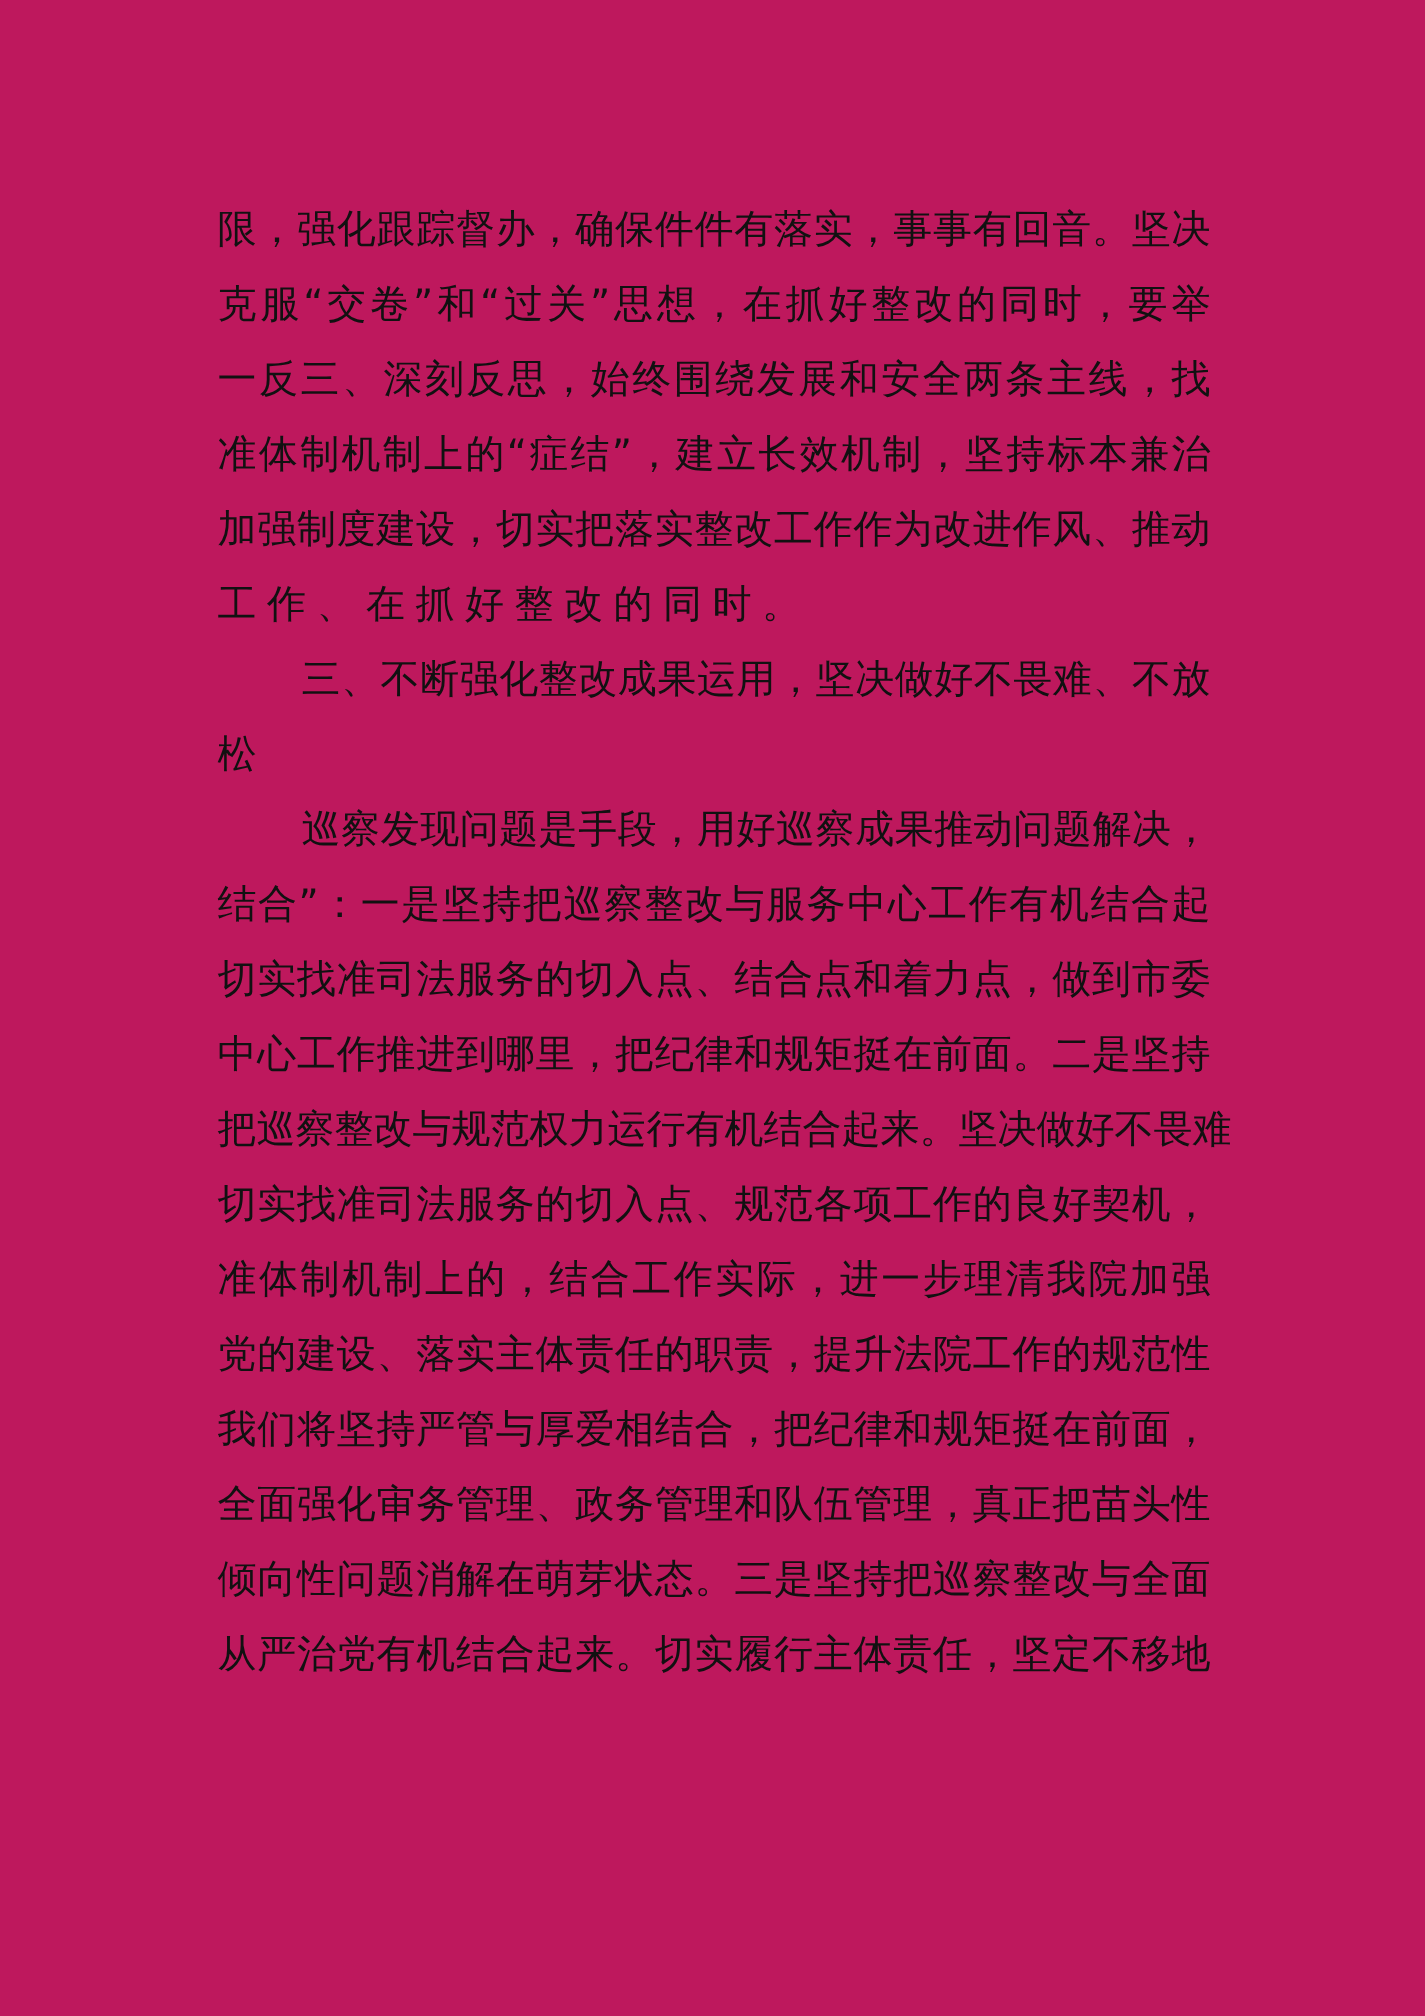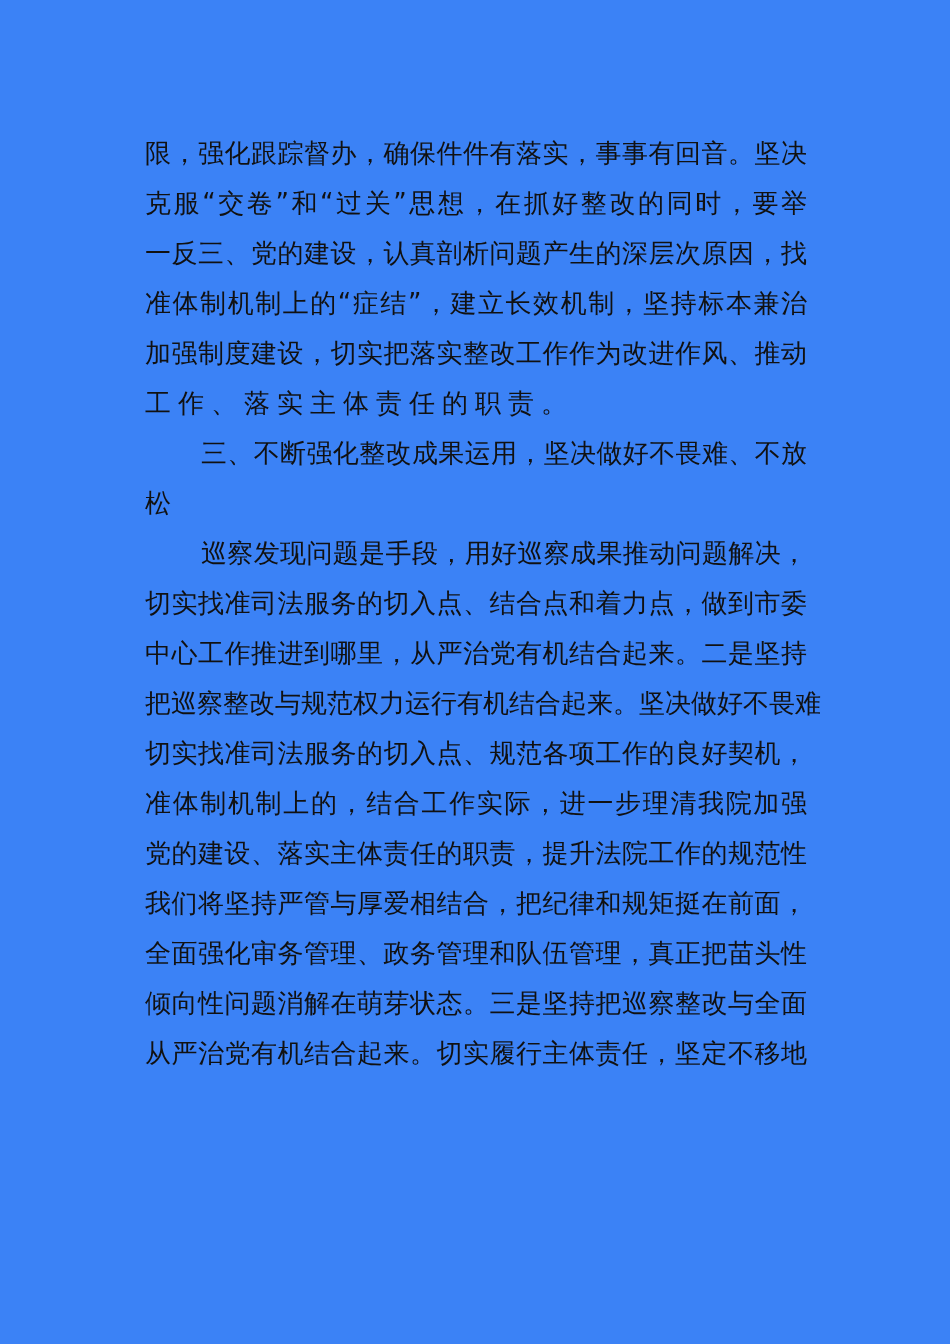--- a/index.html
+++ b/index.html
@@ -14,21 +14,21 @@
       overflow: hidden;
       font-family: "DejaVu Sans", "Liberation Sans", sans-serif;
       color: #111111;
     }
     .page {
       position: absolute;
       left: 0;
       top: 0;
       width: 950px;
       height: 1344px;
-      background: #3b82f6;
+      background: #be185d;
     }
     .text-block {
       position: absolute;
       left: 145px;
       top: 128px;
       width: 662px;
     }
     .line {
       display: block;
       height: 50px;
@@ -50,35 +50,36 @@
   </style>
 </head>
 <body>
 
 <div class="page">
   <div class="text-block">
 
     <div>
       <span class="line">限，强化跟踪督办，确保件件有落实，事事有回音。坚决</span>
       <span class="line">克服“交卷”和“过关”思想，在抓好整改的同时，要举</span>
-      <span class="line">一反三、党的建设，认真剖析问题产生的深层次原因，找</span>
+      <span class="line">一反三、深刻反思，始终围绕发展和安全两条主线，找</span>
       <span class="line">准体制机制上的“症结”，建立长效机制，坚持标本兼治</span>
       <span class="line">加强制度建设，切实把落实整改工作作为改进作风、推动</span>
-      <span class="line last">工作、落实主体责任的职责。</span>
+      <span class="line last">工作、在抓好整改的同时。</span>
     </div>
 
     <div>
       <span class="line indent">三、不断强化整改成果运用，坚决做好不畏难、不放</span>
       <span class="line last">松</span>
     </div>
 
     <div>
       <span class="line indent">巡察发现问题是手段，用好巡察成果推动问题解决，</span>
+      <span class="line">结合”：一是坚持把巡察整改与服务中心工作有机结合起</span>
       <span class="line">切实找准司法服务的切入点、结合点和着力点，做到市委</span>
-      <span class="line">中心工作推进到哪里，从严治党有机结合起来。二是坚持</span>
+      <span class="line">中心工作推进到哪里，把纪律和规矩挺在前面。二是坚持</span>
       <span class="line">把巡察整改与规范权力运行有机结合起来。坚决做好不畏难</span>
       <span class="line">切实找准司法服务的切入点、规范各项工作的良好契机，</span>
       <span class="line">准体制机制上的，结合工作实际，进一步理清我院加强</span>
       <span class="line">党的建设、落实主体责任的职责，提升法院工作的规范性</span>
       <span class="line">我们将坚持严管与厚爱相结合，把纪律和规矩挺在前面，</span>
       <span class="line">全面强化审务管理、政务管理和队伍管理，真正把苗头性</span>
       <span class="line">倾向性问题消解在萌芽状态。三是坚持把巡察整改与全面</span>
       <span class="line">从严治党有机结合起来。切实履行主体责任，坚定不移地</span>
     </div>
 

